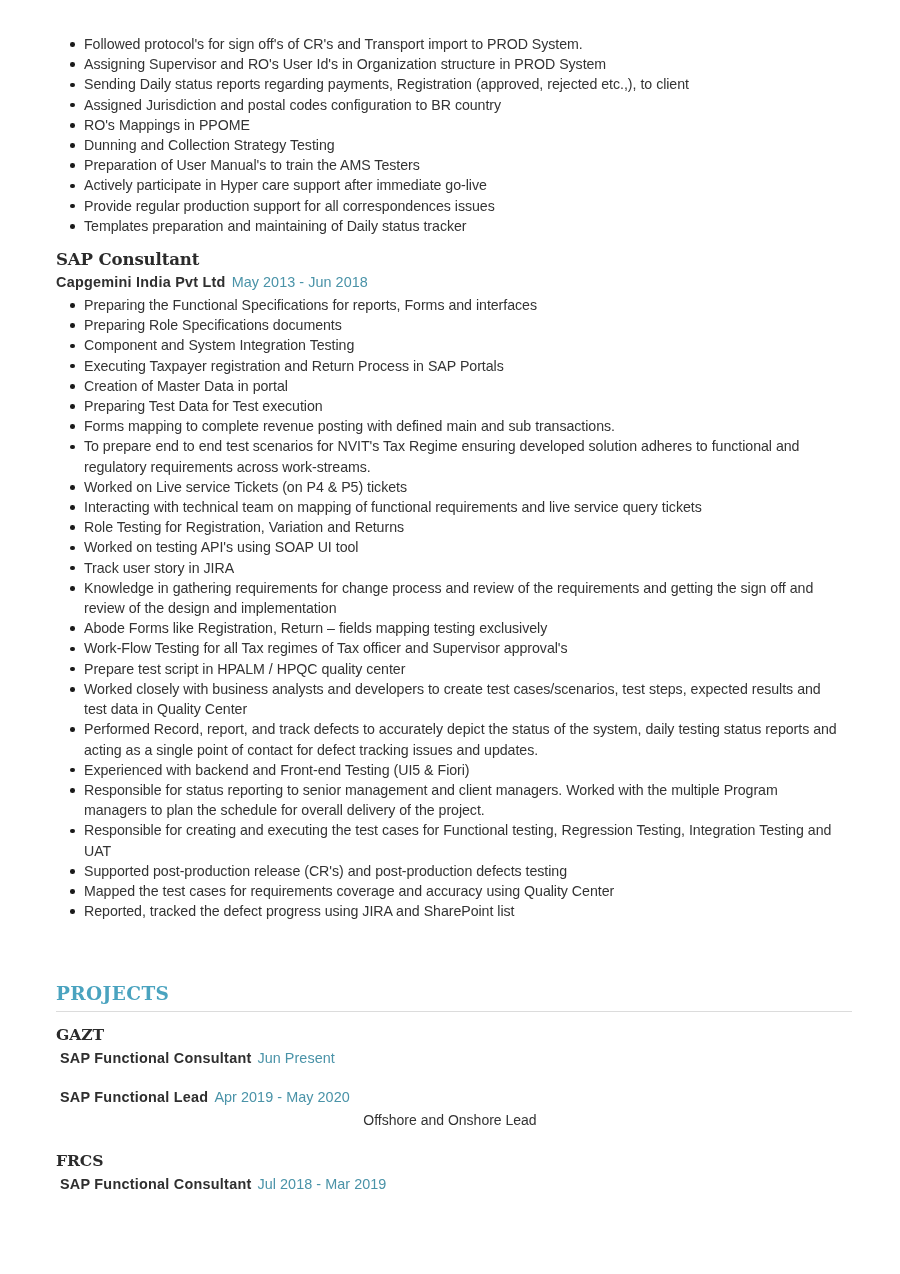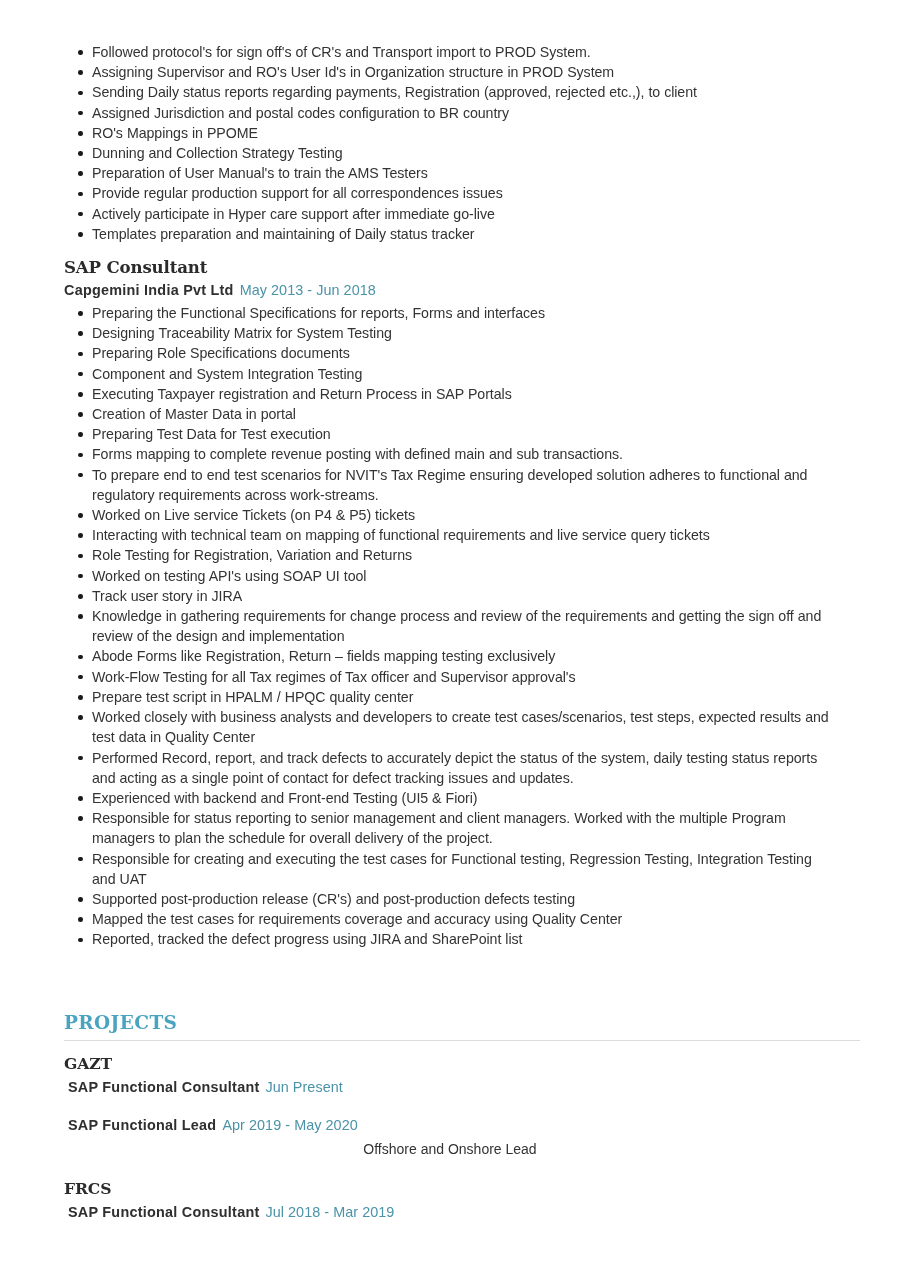--- a/index.html
+++ b/index.html
@@ -14,21 +14,21 @@
     font-family: "Liberation Sans", sans-serif;
     color: #333333;
     -webkit-font-smoothing: antialiased;
     overflow: hidden;
   }
 
   .page {
     position: relative;
     width: 900px;
     height: 1274px;
-    padding: 12px;
+    padding: 4px;
     box-sizing: border-box;
     background: #ffffff;
   }
 
   .content {
     padding: 30px 52px 0 52px;
   }
 
   
   ul.bullets {
@@ -154,33 +154,32 @@
   <div class="content">
 
     <ul class="bullets" id="top-bullets">
         <li>Followed protocol's for sign off's of CR's and Transport import to PROD System.</li>
         <li>Assigning Supervisor and RO's User Id's in Organization structure in PROD System</li>
         <li>Sending Daily status reports regarding payments, Registration (approved, rejected etc.,), to client</li>
         <li>Assigned Jurisdiction and postal codes configuration to BR country</li>
         <li>RO's Mappings in PPOME</li>
         <li>Dunning and Collection Strategy Testing</li>
         <li>Preparation of User Manual's to train the AMS Testers</li>
+        <li>Actively participate in Hyper care support after immediate go-live</li>
         <li>Provide regular production support for all correspondences issues</li>
-        <li>Actively participate in Hyper care support after immediate go-live</li>
         <li>Templates preparation and maintaining of Daily status tracker</li>
       </ul>
 
     <div class="entry">
       <div class="entry-title">SAP Consultant</div>
       <div class="entry-sub">
         <span class="entry-org">Capgemini India Pvt Ltd</span><span class="entry-dates">May 2013 - Jun 2018</span>
       </div>
       <ul class="bullets" id="experience-bullets">
           <li>Preparing the Functional Specifications for reports, Forms and interfaces</li>
-          <li>Designing Traceability Matrix for System Testing</li>
           <li>Preparing Role Specifications documents</li>
           <li>Component and System Integration Testing</li>
           <li>Executing Taxpayer registration and Return Process in SAP Portals</li>
           <li>Creation of Master Data in portal</li>
           <li>Preparing Test Data for Test execution</li>
           <li>Forms mapping to complete revenue posting with defined main and sub transactions.</li>
           <li>To prepare end to end test scenarios for NVIT's Tax Regime ensuring developed solution adheres to functional and regulatory requirements across work-streams.</li>
           <li>Worked on Live service Tickets (on P4 &amp; P5) tickets</li>
           <li>Interacting with technical team on mapping of functional requirements and live service query tickets</li>
           <li>Role Testing for Registration, Variation and Returns</li>

